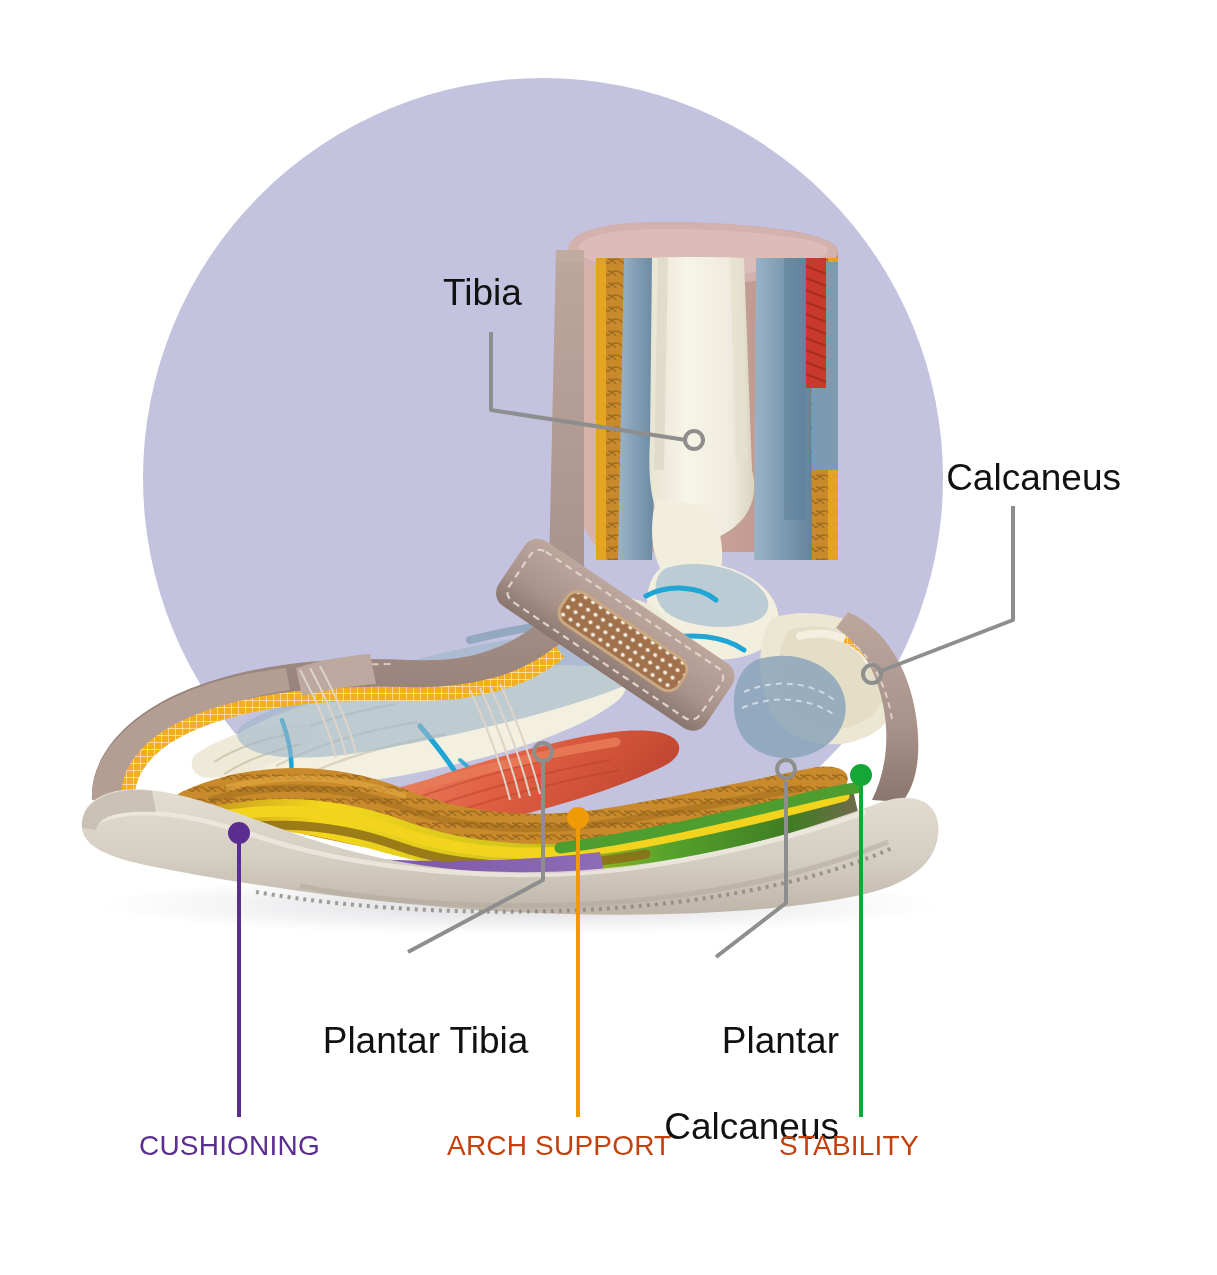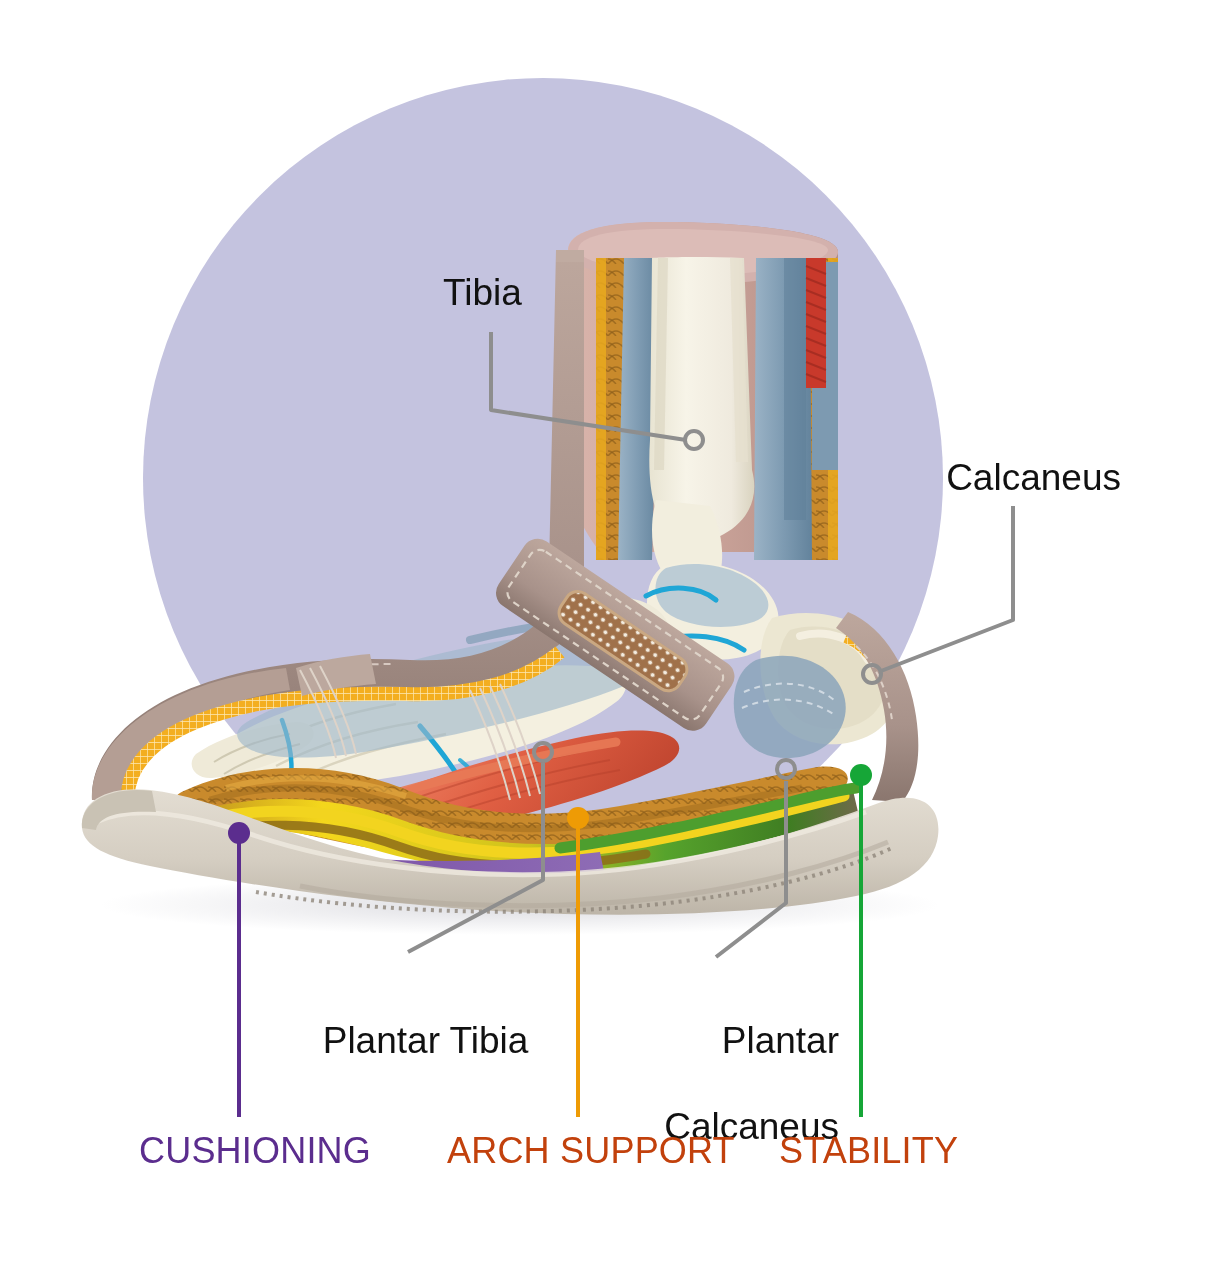--- a/index.html
+++ b/index.html
@@ -5,21 +5,21 @@
   html,body{margin:0;padding:0;background:#ffffff;}
   body{
     width:1217px;height:1275px;
     font-family:"Liberation Sans", sans-serif;
     overflow:hidden;position:relative;
   }
   #stage{position:absolute;left:0;top:0;width:1217px;height:1039px;background:#fff;}
   #stage svg{position:absolute;left:0;top:0;}
   .lbl{position:absolute;color:#111111;font-size:37px;line-height:1.16;white-space:pre;}
   .lbl.c{text-align:center;}
-  .kw{position:absolute;font-size:36px;letter-spacing:0.2px;white-space:nowrap;}
+  .kw{position:absolute;font-size:28px;letter-spacing:0.2px;white-space:nowrap;}
 </style>
 </head>
 <body>
 
 <div id="stage">
 
   <svg id="art" width="1217" height="1275" viewBox="0 0 1217 1275">
     <defs>
       <clipPath id="clipShoe">
         <path d="M86,795

